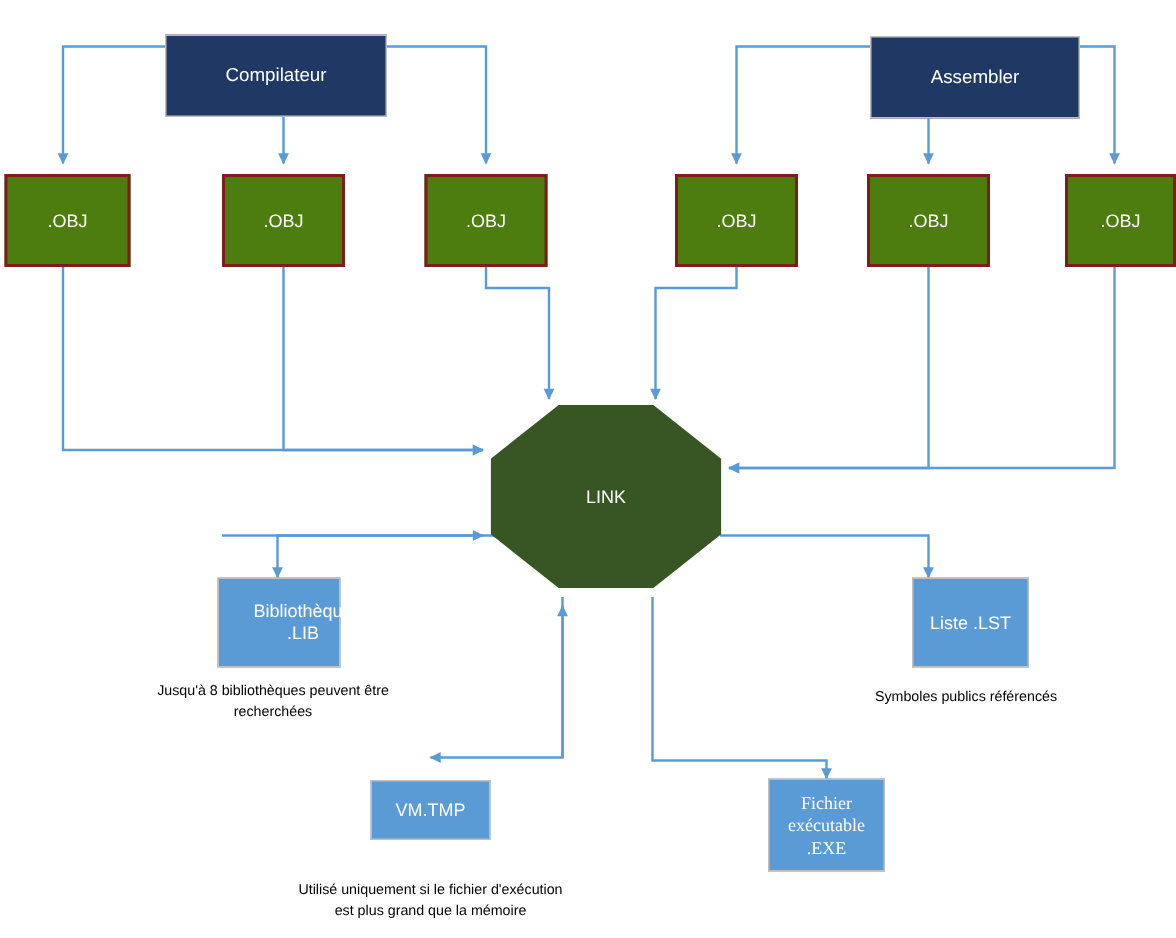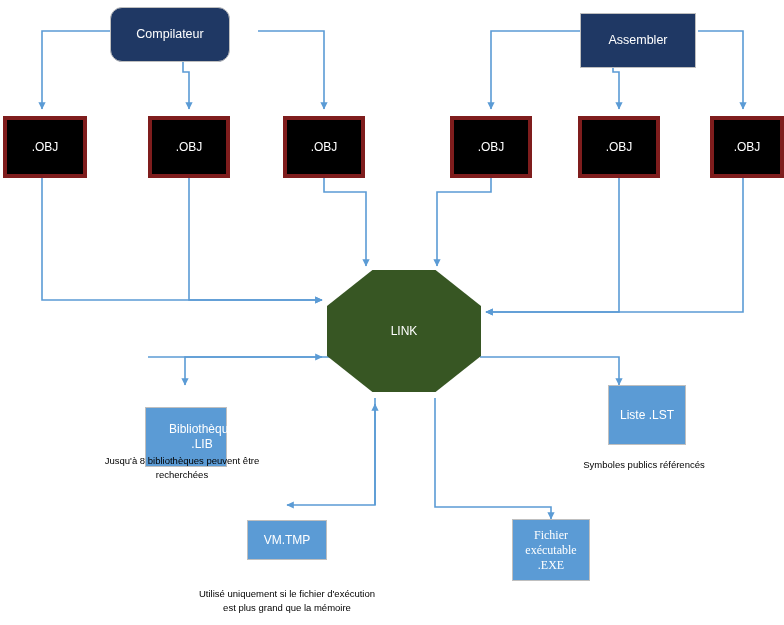--- a/index.html
+++ b/index.html
@@ -34,22 +34,22 @@
     line-height: 1.25;
     white-space: pre-line;
     z-index: 2;
   }
   .node.src {
     background: #1f3864;
     border: 1px solid #bfbfbf;
     font-size: 12.5px;
   }
   .node.obj {
-    background: #000000;
-    border: 4px solid #7f1d1d;
+    background: #4d7c0f;
+    border: 2px solid #7f1d1d;
     font-size: 12px;
   }
   .node.io {
     background: #5b9bd5;
     border: 1px solid #bfbfbf;
     font-size: 12px;
   }
   .node.link {
     background: #375623;
     font-size: 12px;
@@ -112,39 +112,39 @@
       <path d="M480,357 L619,357 L619,385"></path>
 
       <path d="M375,398 L375,505 L287,505"></path>
 
       <path d="M375,505 L375,404"></path>
 
       <path d="M435,398 L435,507 L551,507 L551,519"></path>
     </g>
   </svg>
 
-  <div class="node src" style="left:110px; top:7px; width:120px; height:55px;border-radius:12px;">Compilateur</div>
+  <div class="node src" style="left:110px; top:23px; width:148px; height:55px;">Compilateur</div>
 
-  <div class="node src" style="left:580px; top:13px; width:116px; height:55px;">Assembler</div>
+  <div class="node src" style="left:580px; top:24px; width:140px; height:55px;">Assembler</div>
 
   <div class="node obj" style="left:3px; top:116px; width:84px; height:62px;">.OBJ</div>
 
   <div class="node obj" style="left:148px; top:116px; width:82px; height:62px;">.OBJ</div>
 
   <div class="node obj" style="left:283px; top:116px; width:82px; height:62px;">.OBJ</div>
 
   <div class="node obj" style="left:450px; top:116px; width:82px; height:62px;">.OBJ</div>
 
   <div class="node obj" style="left:578px; top:116px; width:82px; height:62px;">.OBJ</div>
 
   <div class="node obj" style="left:710px; top:116px; width:74px; height:62px;">.OBJ</div>
 
   <div class="node link" style="left:327px; top:270px;">LINK</div>
 
-  <div class="node io" style="left:145px; top:407px; width:82px; height:60px;padding-left:32px;">Bibliothèque
+  <div class="node io" style="left:145px; top:385px; width:82px; height:60px;padding-left:32px;">Bibliothèque
 .LIB</div>
 
   <div class="node io" style="left:580px; top:385px; width:78px; height:60px;margin-left:28px;">Liste .LST</div>
 
   <div class="node io" style="left:247px; top:520px; width:80px; height:40px;text-align:right;">VM.TMP</div>
 
   <div class="node io" style="left:512px; top:519px; width:78px; height:62px;font-family:Liberation Serif, serif;">Fichier
 exécutable
 .EXE</div>
 

